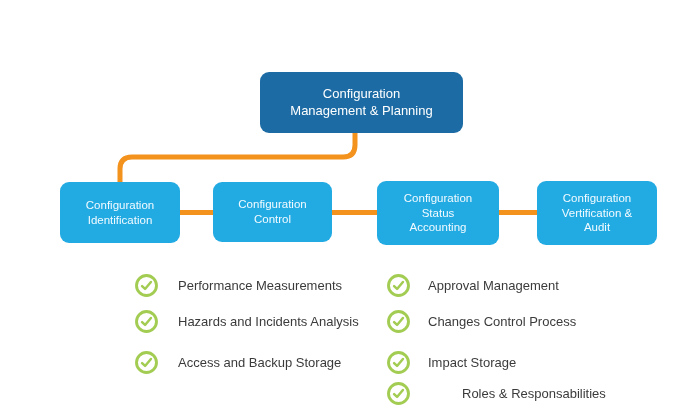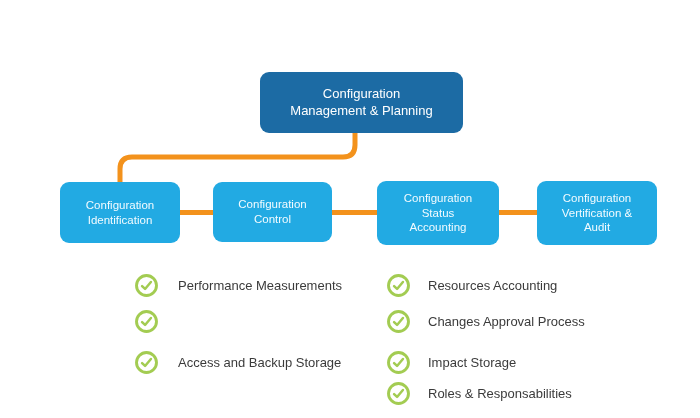--- a/index.html
+++ b/index.html
@@ -80,21 +80,21 @@
   }
   .col-left  .row-label { margin-left: 19px; }
   .col-right .row-label { margin-left: 17px; }
 
   .col-left  { left: 134px; }
   .col-right { left: 386px; }
   .row-0 { top: 233px; }
   .row-1 { top: 269px; }
   .row-2 { top: 310px; }
   .row-3 { top: 342px; }
-  .col-right.row-3 { top: 341px; }
+  .col-right.row-3 { top: 341px; gap: 34px; }
 </style>
 </head>
 <body>
 
 <div class="canvas">
 
   <svg class="connector-svg" viewBox="0 0 700 418" aria-hidden="true">
     <path d="M355,92 L355,105 Q355,117 343,117 L132,117 Q120,117 120,129 L120,143"></path>
     <line x1="179" y1="172.5" x2="214" y2="172.5"></line>
     <line x1="331" y1="172.5" x2="378" y2="172.5"></line>
@@ -130,42 +130,43 @@
       <circle cx="13" cy="13" r="10.4" stroke-width="3"></circle>
       <path d="M8.4 13.6 L11.5 16.6 L17.6 9.4" stroke-width="2.6" stroke-linecap="round" stroke-linejoin="round"></path>
     </svg>
     <span class="row-label">Performance Measurements</span>
   </div>
   <div class="check-row col-left row-1">
     <svg class="check-icon" viewBox="0 0 26 26">
       <circle cx="13" cy="13" r="10.4" stroke-width="3"></circle>
       <path d="M8.4 13.6 L11.5 16.6 L17.6 9.4" stroke-width="2.6" stroke-linecap="round" stroke-linejoin="round"></path>
     </svg>
+    <span class="row-label">Hazards and Incidents Analysis</span>
   </div>
   <div class="check-row col-left row-2">
     <svg class="check-icon" viewBox="0 0 26 26">
       <circle cx="13" cy="13" r="10.4" stroke-width="3"></circle>
       <path d="M8.4 13.6 L11.5 16.6 L17.6 9.4" stroke-width="2.6" stroke-linecap="round" stroke-linejoin="round"></path>
     </svg>
     <span class="row-label">Access and Backup Storage</span>
   </div>
 
   <div class="check-row col-right row-0">
     <svg class="check-icon" viewBox="0 0 26 26">
       <circle cx="13" cy="13" r="10.4" stroke-width="3"></circle>
       <path d="M8.4 13.6 L11.5 16.6 L17.6 9.4" stroke-width="2.6" stroke-linecap="round" stroke-linejoin="round"></path>
     </svg>
-    <span class="row-label">Resources Accounting</span>
+    <span class="row-label">Approval Management</span>
   </div>
   <div class="check-row col-right row-1">
     <svg class="check-icon" viewBox="0 0 26 26">
       <circle cx="13" cy="13" r="10.4" stroke-width="3"></circle>
       <path d="M8.4 13.6 L11.5 16.6 L17.6 9.4" stroke-width="2.6" stroke-linecap="round" stroke-linejoin="round"></path>
     </svg>
-    <span class="row-label">Changes Approval Process</span>
+    <span class="row-label">Changes Control Process</span>
   </div>
   <div class="check-row col-right row-2">
     <svg class="check-icon" viewBox="0 0 26 26">
       <circle cx="13" cy="13" r="10.4" stroke-width="3"></circle>
       <path d="M8.4 13.6 L11.5 16.6 L17.6 9.4" stroke-width="2.6" stroke-linecap="round" stroke-linejoin="round"></path>
     </svg>
     <span class="row-label">Impact Storage</span>
   </div>
   <div class="check-row col-right row-3">
     <svg class="check-icon" viewBox="0 0 26 26">

